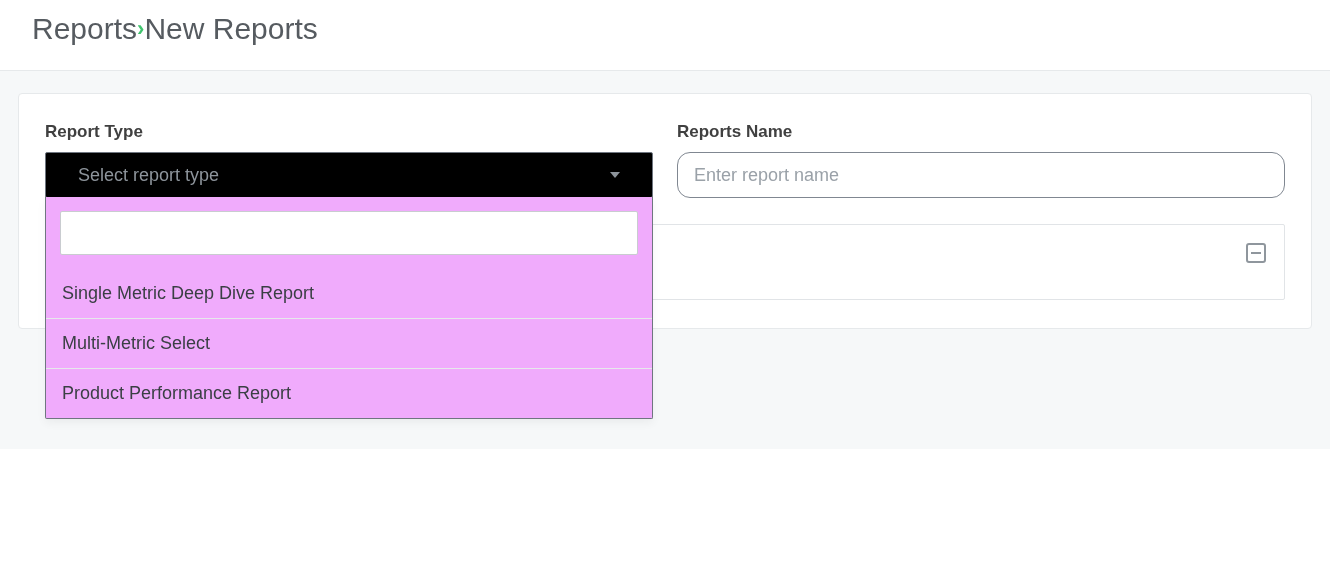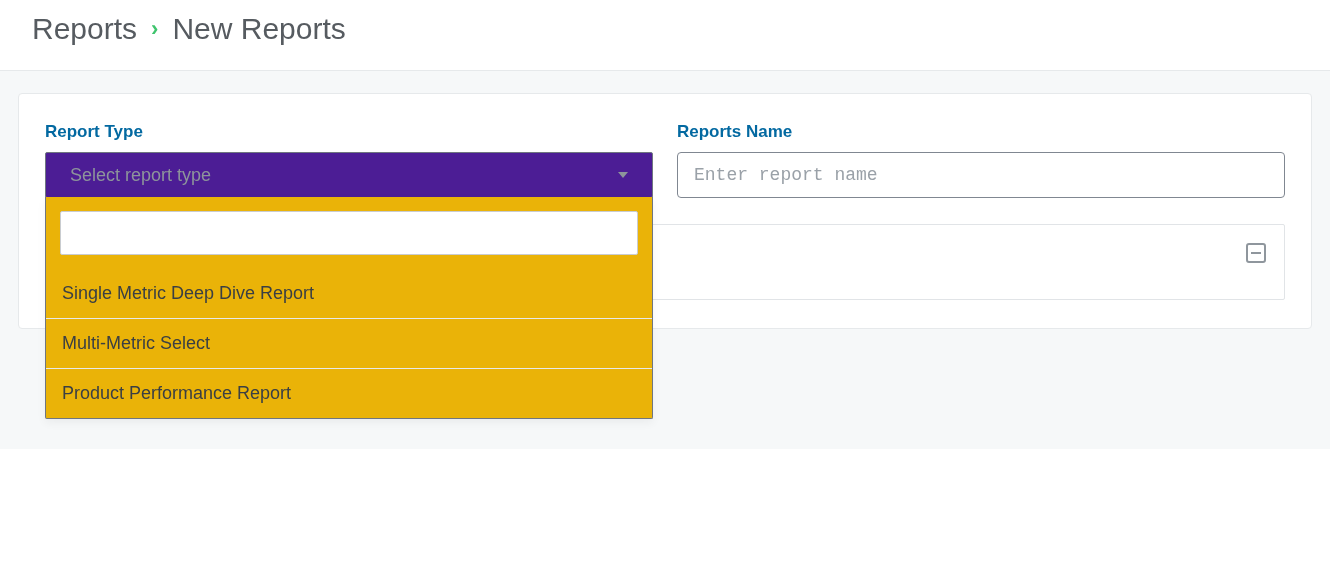--- a/index.html
+++ b/index.html
@@ -9,21 +9,20 @@
       width: 1330px;
       color: #323232;
     }
     .header-bar {
       padding: 12px 32px 24px 32px;
       background: #fff;
     }
     .breadcrumb {
       display: flex;
       align-items: center;
-      gap: 14px;
       font-size: 30px;
       font-weight: 400;
       color: #565b60;
     }
     .breadcrumb a {
       color: #565b60;
       text-decoration: none;
     }
     .breadcrumb .chevron {
       color: #3fc46d;
@@ -48,48 +47,48 @@
       gap: 24px;
     }
     .field {
       flex: 1;
       position: relative;
     }
     .field-label {
       display: block;
       font-size: 17px;
       font-weight: 600;
-      color: #0369a1;
+      color: #404040;
       margin-bottom: 10px;
     }
     .select-trigger {
       width: 100%;
       height: 46px;
       border: 1px solid #6f7680;
       border-radius: 2px;
-      background: #4c1d95;
+      background: #000000;
       display: flex;
       align-items: center;
       justify-content: space-between;
-      padding: 0 24px;
+      padding: 0 32px;
       color: #8d949b;
       font-size: 18px;
     }
     .caret-down {
       width: 0; height: 0;
       border-left: 5px solid transparent;
       border-right: 5px solid transparent;
       border-top: 6px solid #8d949b;
     }
     .dropdown {
       position: absolute;
       top: calc(100% - 1px);
       left: 0;
       width: 100%;
-      background: #eab308;
+      background: #f0abfc;
       border: 1px solid #6f7680;
       border-top: none;
       border-radius: 0 0 2px 2px;
       z-index: 10;
       box-shadow: 0 4px 10px rgba(0,0,0,0.05);
     }
     .dropdown-search-wrap { padding: 14px; }
     .dropdown-search {
       width: 100%;
       height: 44px;
@@ -105,26 +104,25 @@
       font-size: 18px;
       color: #3a3f44;
       border-top: 1px solid #e6e9eb;
       cursor: pointer;
     }
     .dropdown-list li:first-child { border-top: none; }
     .text-input {
       width: 100%;
       height: 46px;
       border: 1px solid #808791;
-      border-radius: 4px;
+      border-radius: 13px;
       padding: 16px 16px;
       font-size: 18px;
       color: #3a3f44;
       outline: none;
-      font-family: Liberation Mono, monospace;
     }
     .text-input::placeholder { color: #9aa1a8; }
     .info-panel {
       margin-top: 26px;
       border: 1px solid #e1e4e7;
       border-radius: 2px;
       padding: 26px 22px;
       position: relative;
     }
     .info-text {

